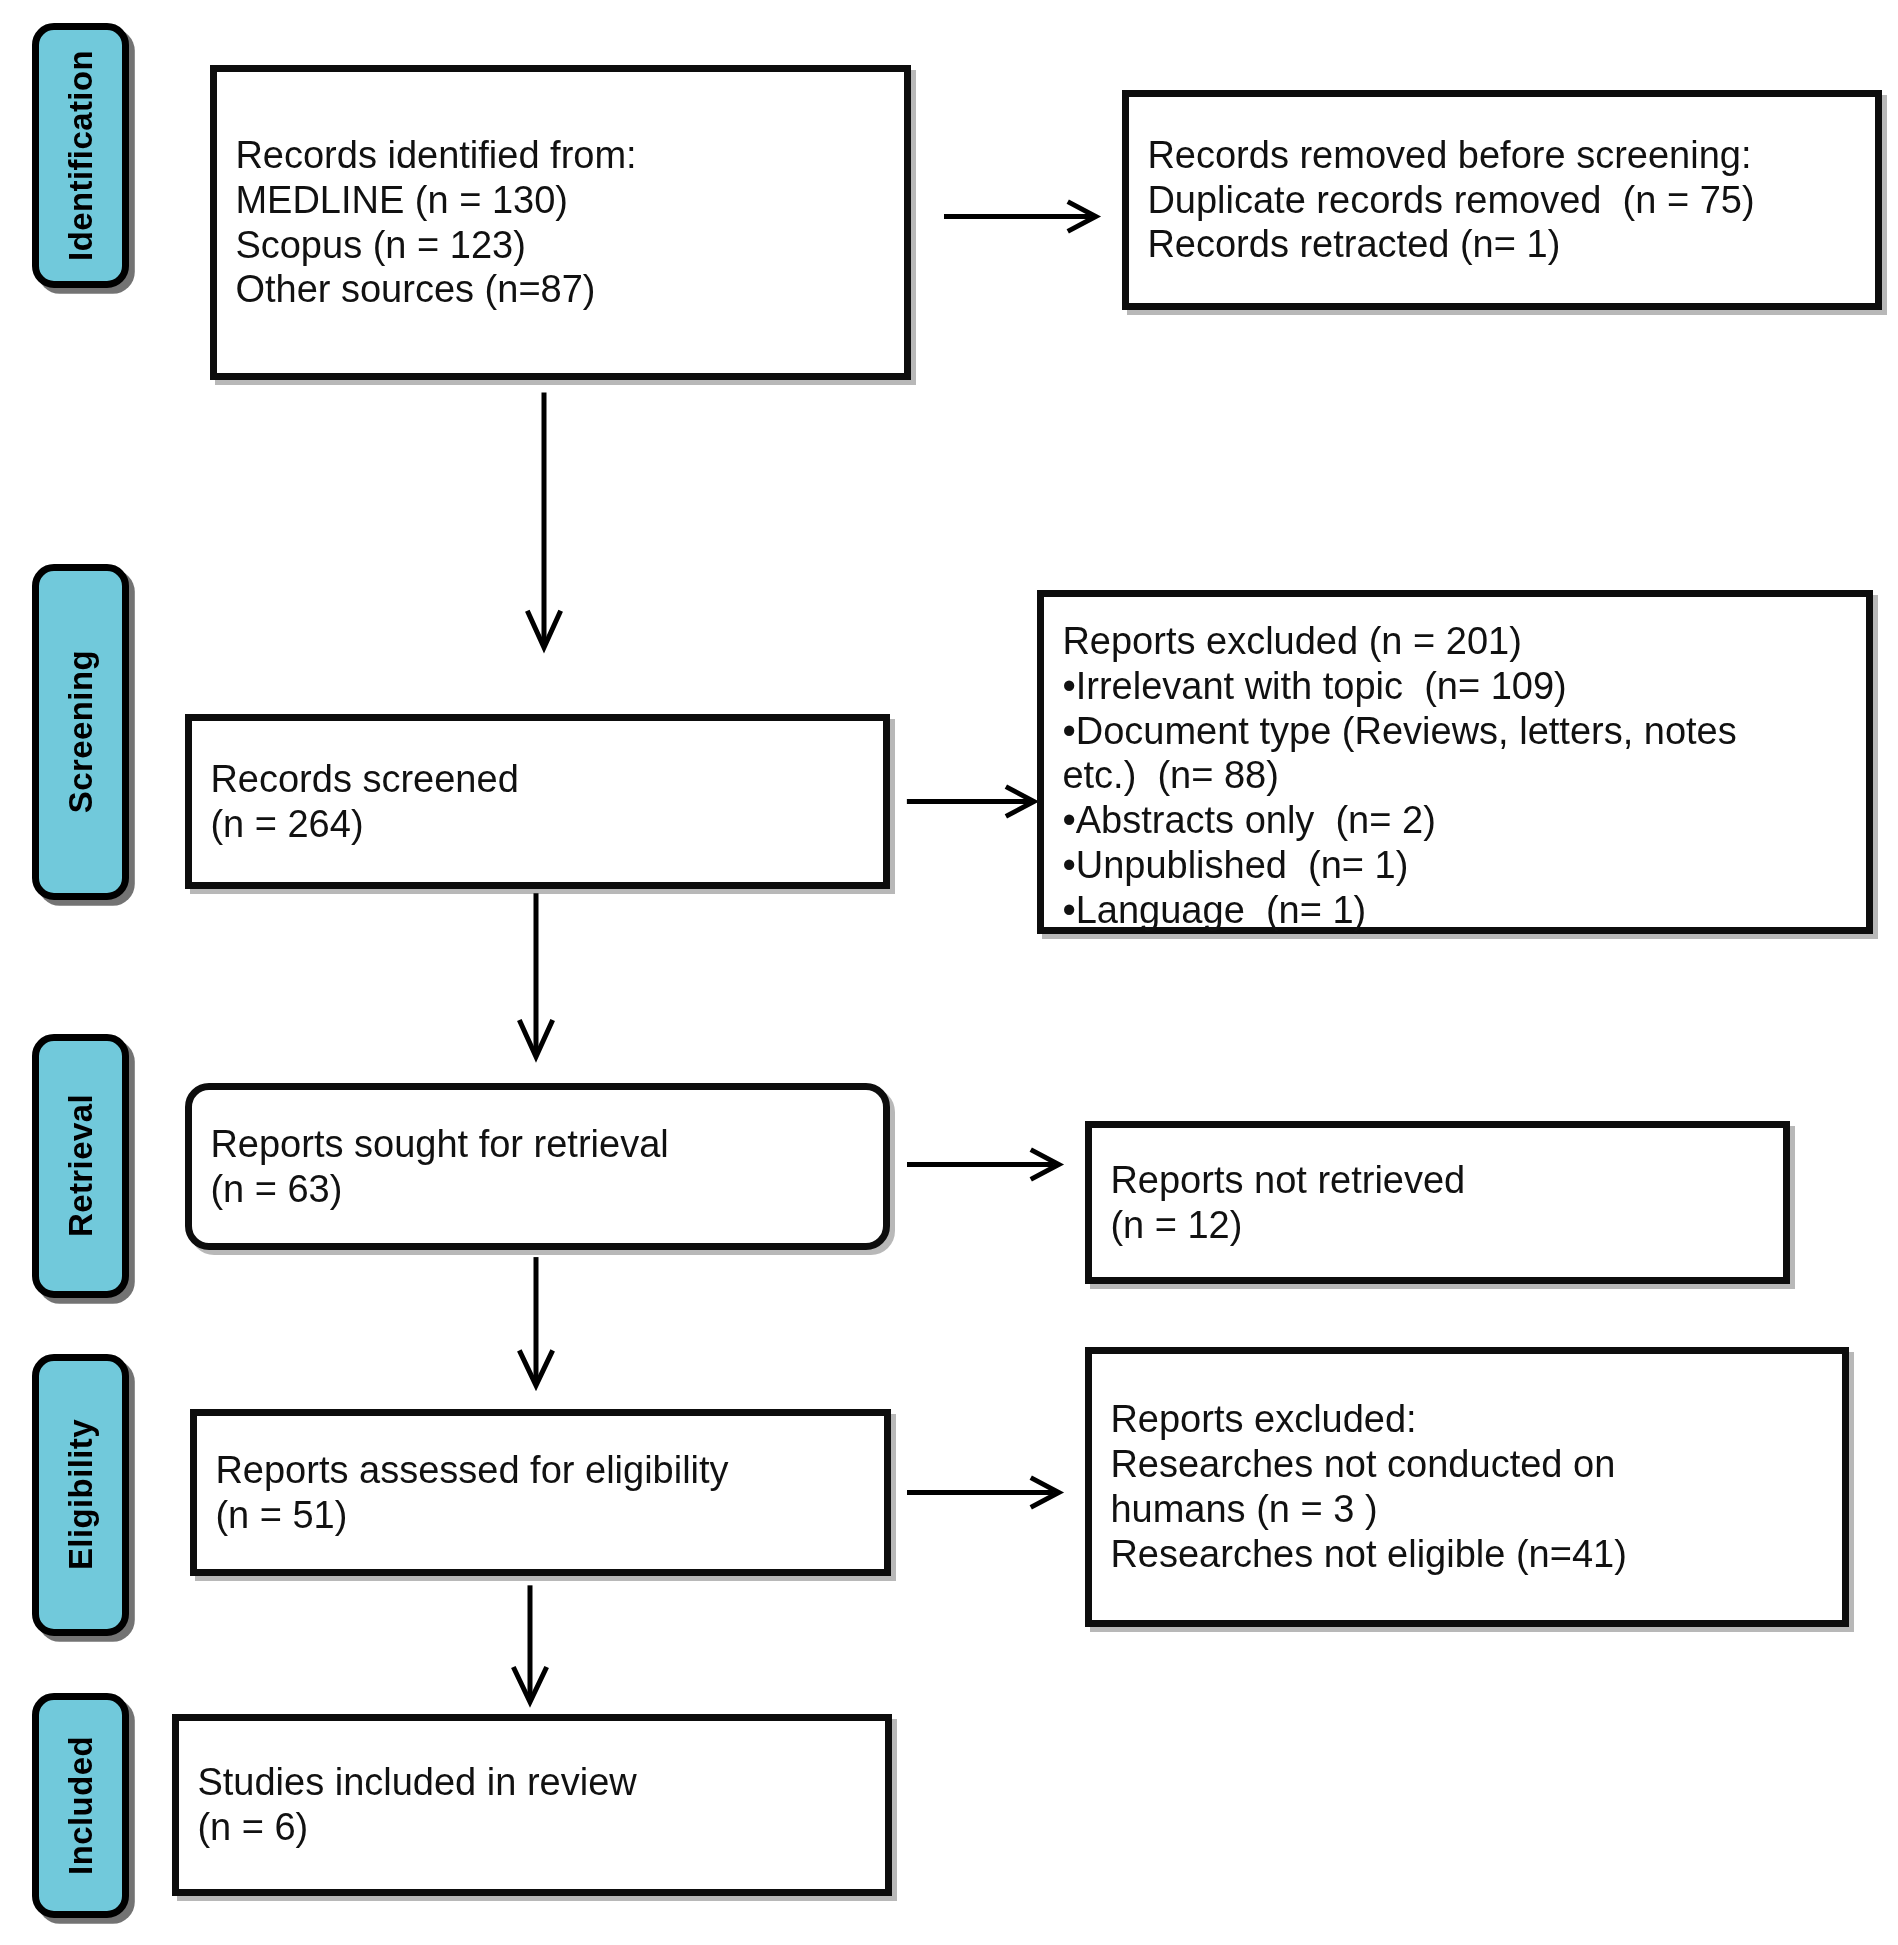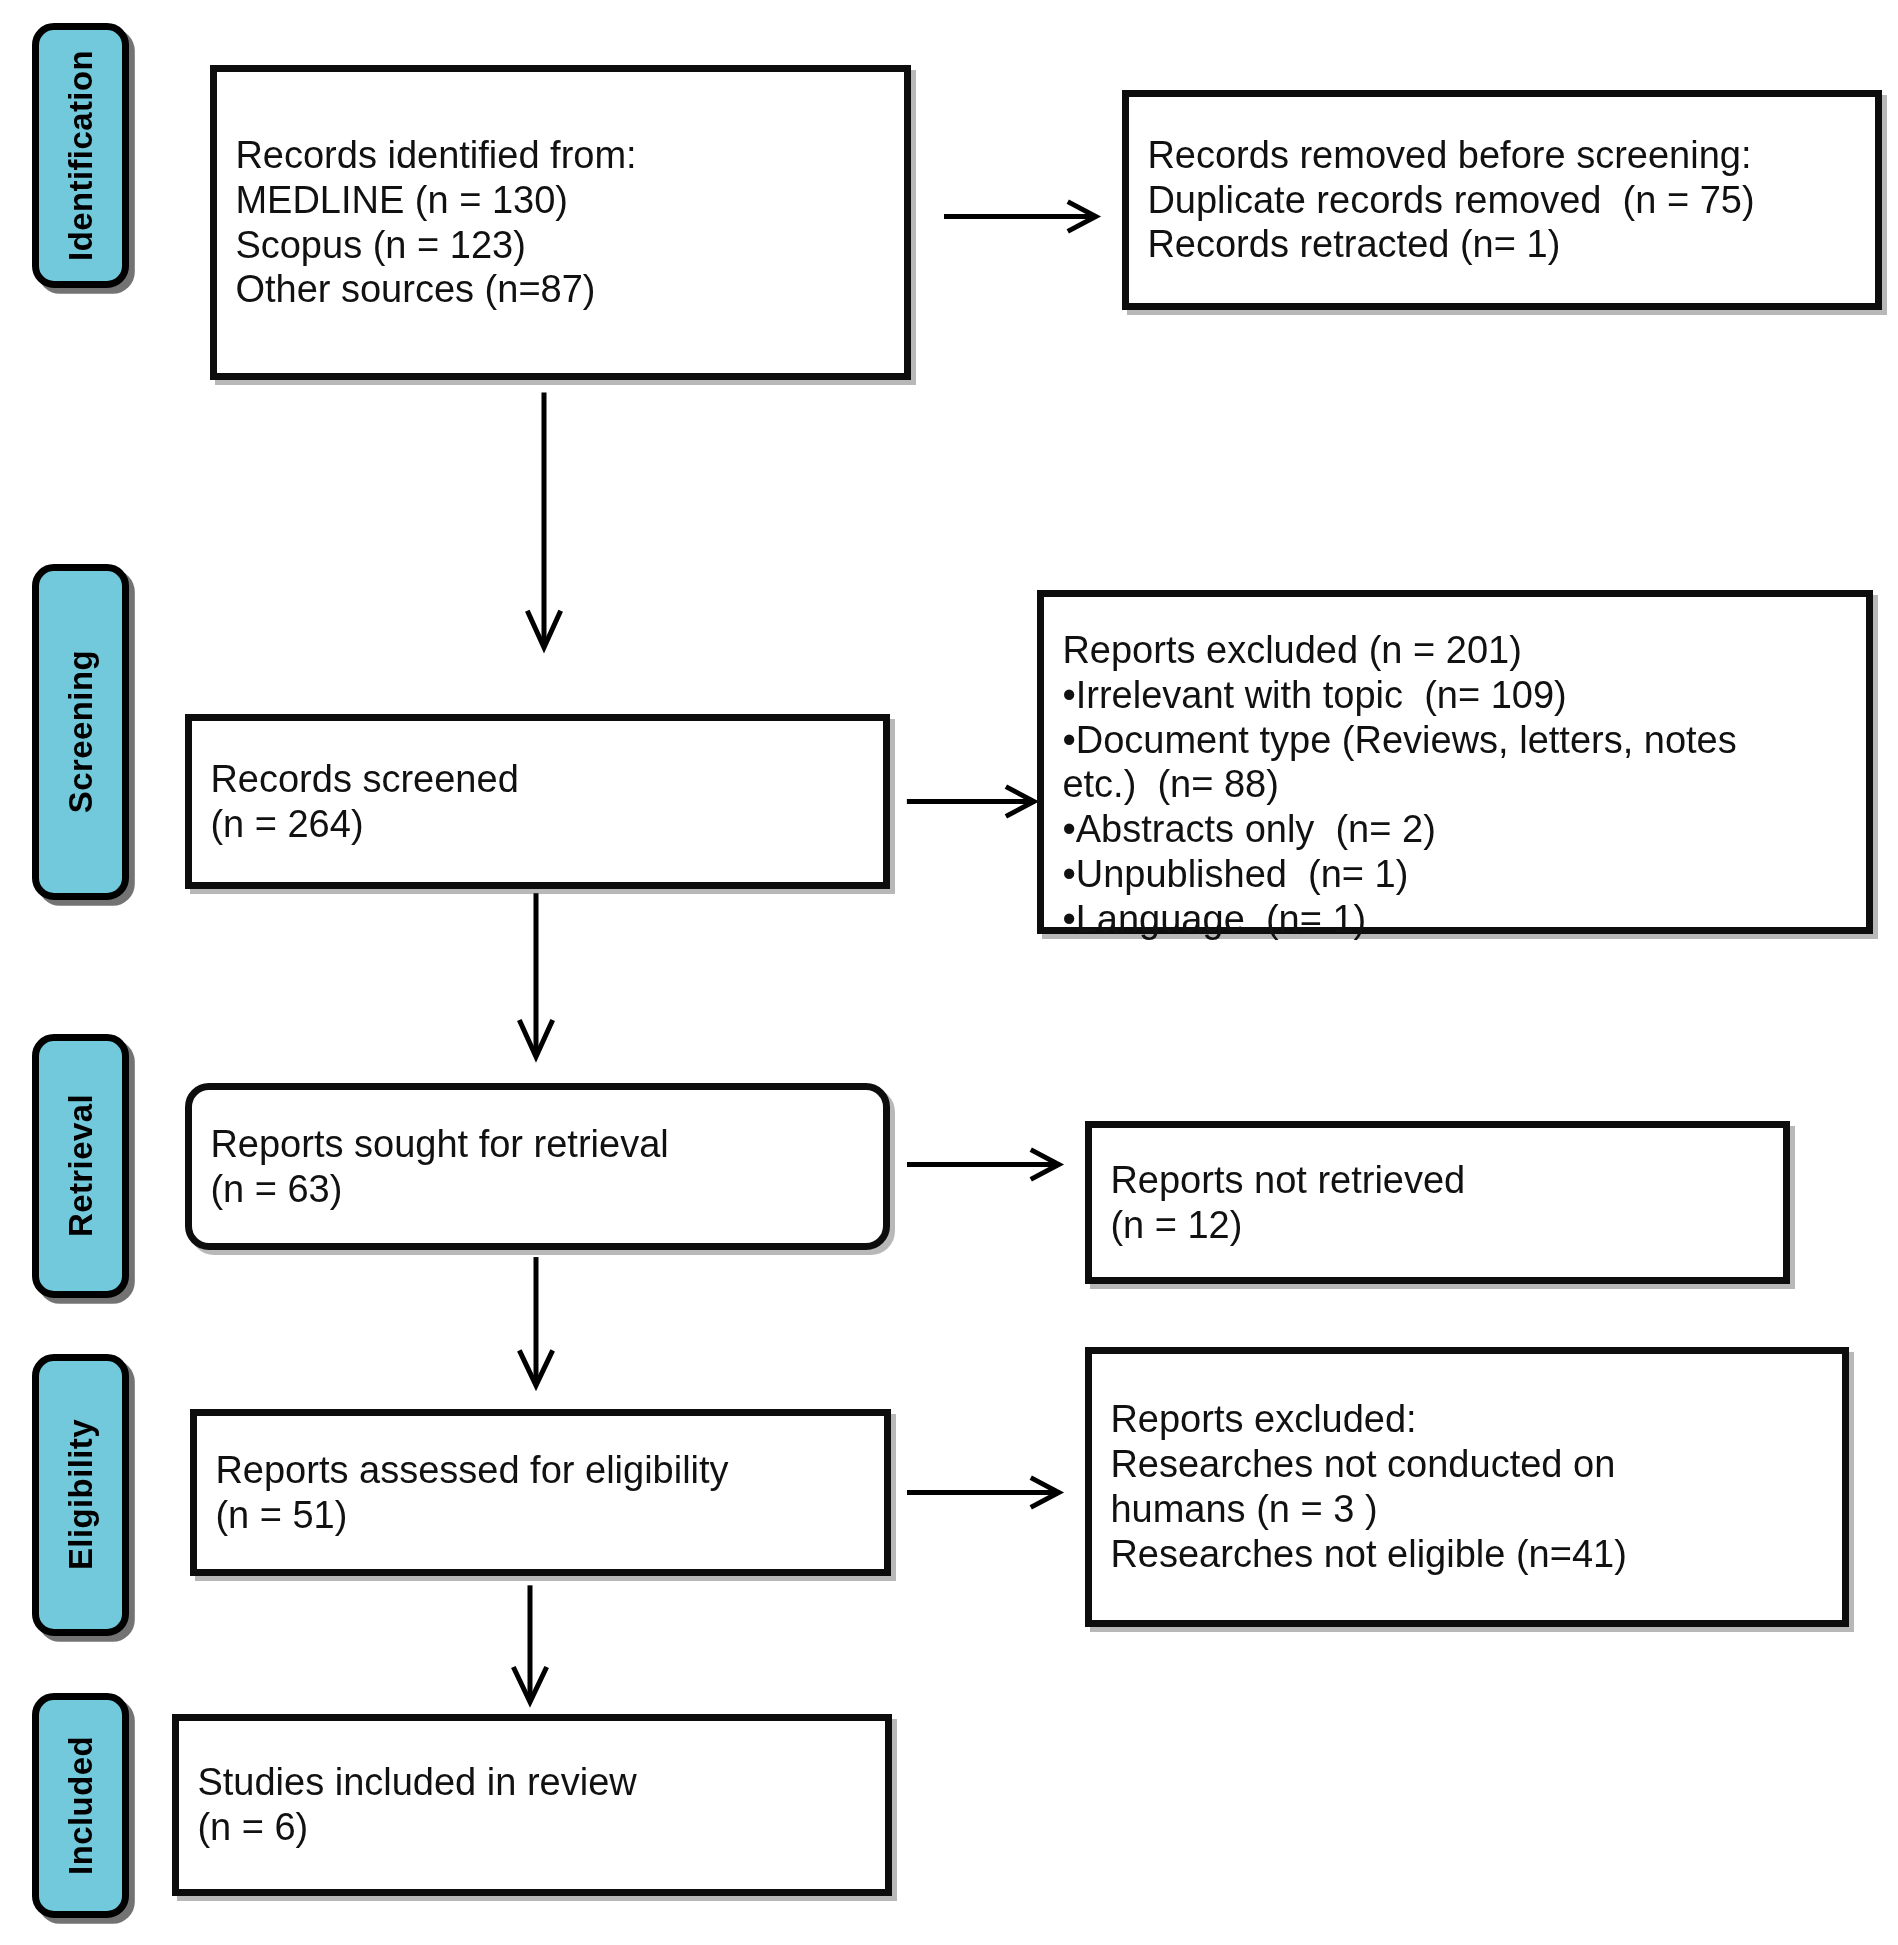--- a/index.html
+++ b/index.html
@@ -130,21 +130,21 @@
     <div class="line">(n = 264)</div>
   </div>
 
   <div class="arrow" style="left:906px; top:785px; width:142px; height:33px;">
     <svg width="142" height="33" viewBox="0 0 170 40">
       <line x1="0" y1="20" x2="148" y2="20" stroke="#000" stroke-width="6"></line>
       <polyline points="120,2 154,20 120,38" fill="none" stroke="#000" stroke-width="6"></polyline>
     </svg>
   </div>
 
-  <div class="flow-box box-top-align" style="left:1037px; top:590px; width:836px; height:344px; padding-top:31px;">
+  <div class="flow-box box-top-align" style="left:1037px; top:590px; width:836px; height:344px; padding-top:22px;">
     <div class="line">Reports excluded (n = 201)</div>
     <div class="line">•Irrelevant with topic  (n= 109)</div>
     <div class="line">•Document type (Reviews, letters, notes</div>
     <div class="line">etc.)  (n= 88)</div>
     <div class="line">•Abstracts only  (n= 2)</div>
     <div class="line">•Unpublished  (n= 1)</div>
     <div class="line">•Language  (n= 1)</div>
   </div>
 
   <div class="arrow" style="left:511px; top:893px; width:50px; height:184px;">

